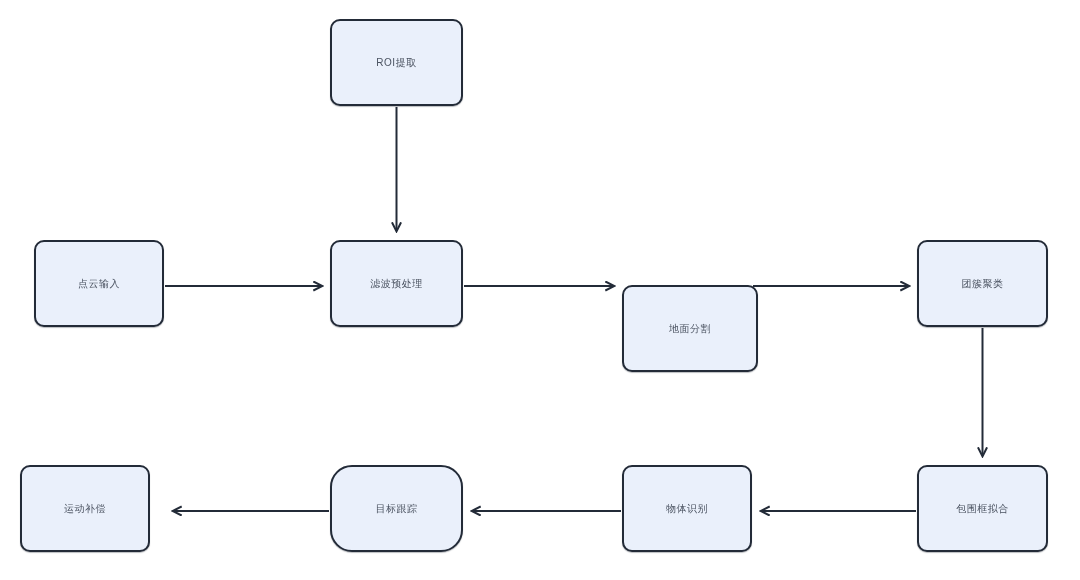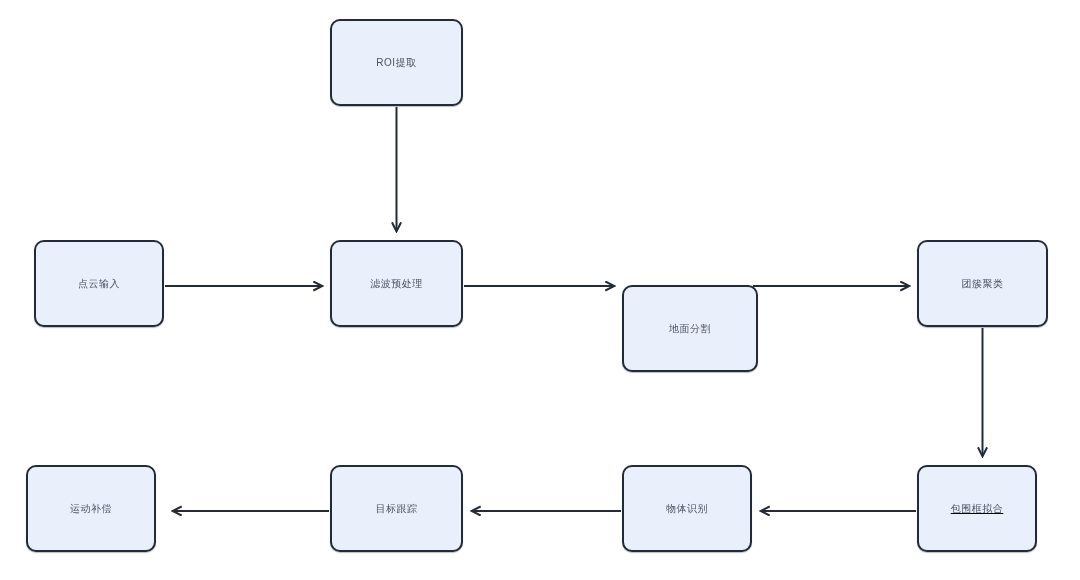--- a/index.html
+++ b/index.html
@@ -90,29 +90,29 @@
   </div>
 
   <div class="node" style="left:622px; top:240px; width:136px; height:87px;margin-top:45px;">
     <span class="node-label">地面分割</span>
   </div>
 
   <div class="node" style="left:917px; top:240px; width:131px; height:87px;">
     <span class="node-label">团簇聚类</span>
   </div>
 
-  <div class="node" style="left:917px; top:465px; width:120px; height:87px;text-decoration:underline;">
+  <div class="node" style="left:917px; top:465px; width:131px; height:87px;">
     <span class="node-label">包围框拟合</span>
   </div>
 
   <div class="node" style="left:622px; top:465px; width:130px; height:87px;">
     <span class="node-label">物体识别</span>
   </div>
 
-  <div class="node" style="left:330px; top:465px; width:133px; height:87px;">
+  <div class="node" style="left:330px; top:465px; width:133px; height:87px;border-radius:22px;">
     <span class="node-label">目标跟踪</span>
   </div>
 
-  <div class="node" style="left:26px; top:465px; width:130px; height:87px;">
+  <div class="node" style="left:20px; top:465px; width:130px; height:87px;">
     <span class="node-label">运动补偿</span>
   </div>
 
 </div>
 
 </body></html>

